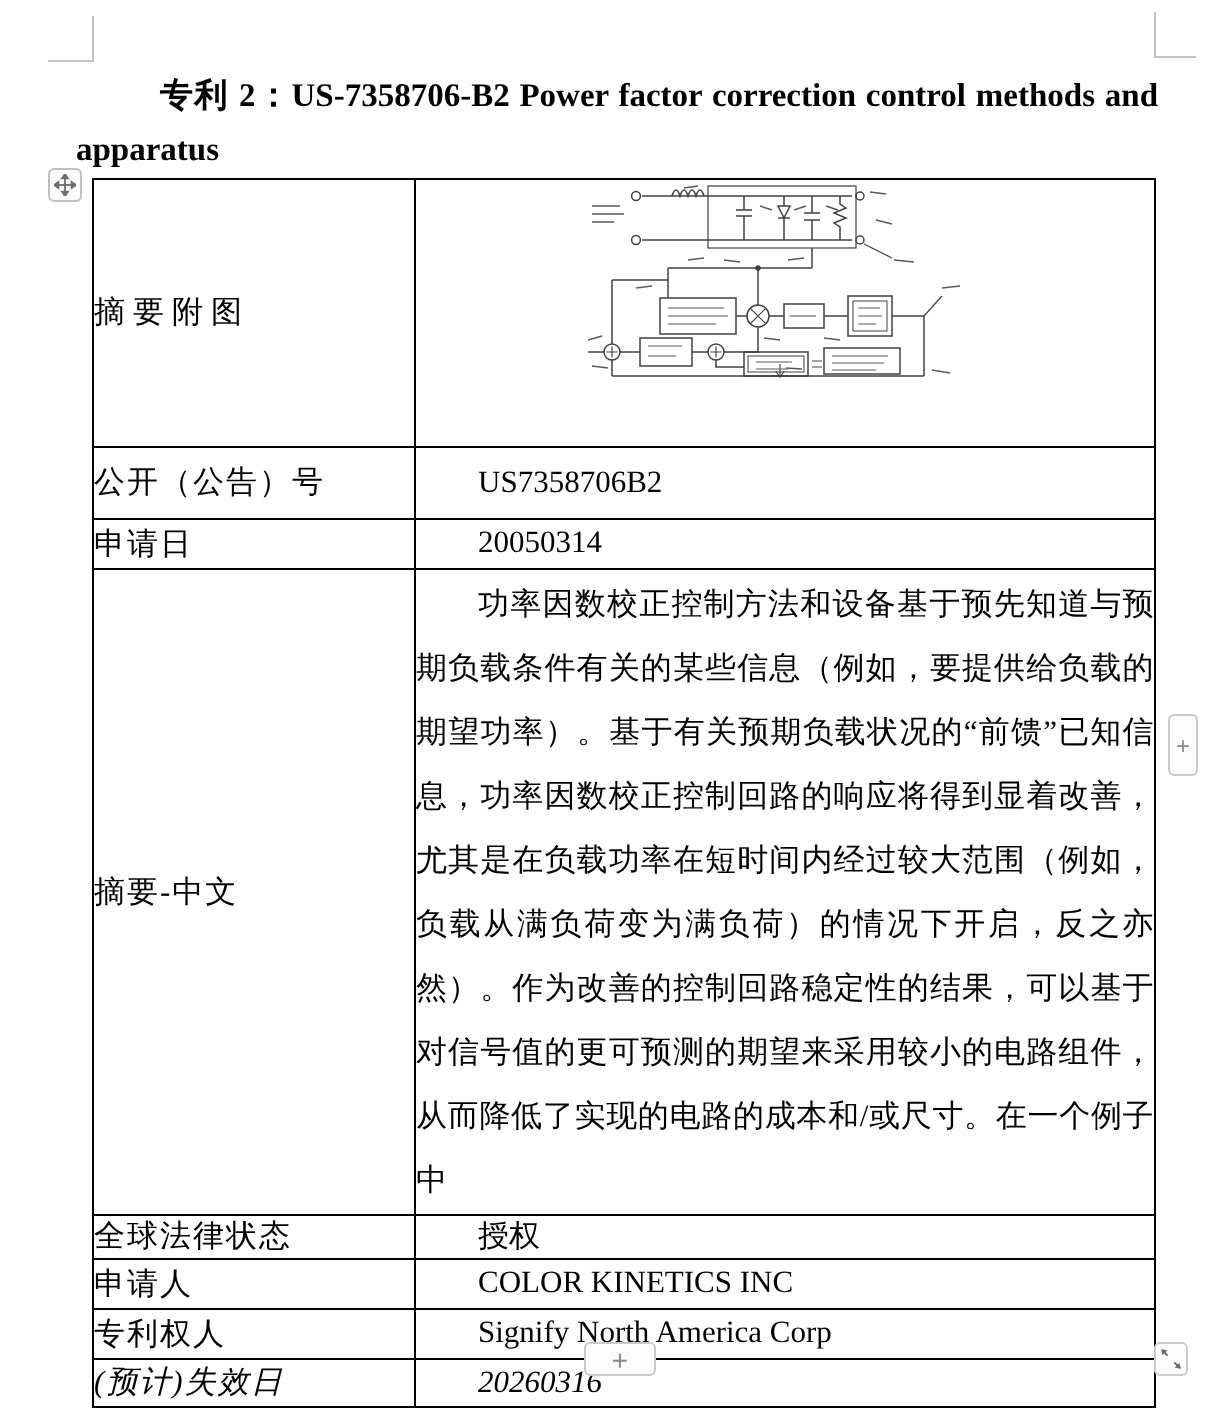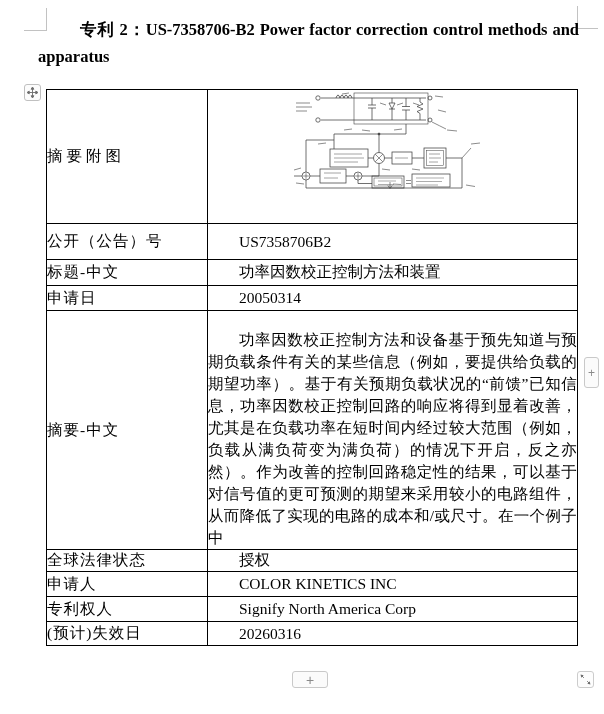--- a/index.html
+++ b/index.html
@@ -5,21 +5,21 @@
   html,body{margin:0;padding:0;}
   body{
     width:604px;height:714px;position:relative;background:#ffffff;
     font-family:"Liberation Serif","DejaVu Serif",serif;color:#000;
     overflow:hidden;
   }
   
   .mark{position:absolute;background:#c2c2c2;}
   
   .doc-title{
-    position:absolute;left:38px;top:16px;width:541px;
+    position:absolute;left:38px;top:34px;width:541px;
     font-weight:bold;font-size:16.5px;line-height:27px;
     text-indent:42px;text-align:justify;
   }
   
   .move-handle{
     position:absolute;left:24px;top:84px;width:17px;height:17px;
     border:1px solid #c0c0c0;border-radius:3px;background:#fcfcfc;
     display:flex;align-items:center;justify-content:center;box-sizing:border-box;
     cursor:move;
   }
@@ -32,26 +32,26 @@
     border:1.5px solid #000;vertical-align:middle;
     font-size:15.5px;overflow:hidden;padding:0;
   }
   td.lbl{width:161px;padding-left:33px;letter-spacing:1px;box-sizing:border-box;}
   td.lbl.wide{letter-spacing:4px;}
   td.val{padding-left:10px;padding-right:8px;box-sizing:border-box;font-size:16px;}
   td.val .indent{display:block;text-indent:31px;}
   td.val.figcell{vertical-align:top;padding:0;}
   td.val.abstract{vertical-align:top;font-size:15.5px;}
   td.val.abstract .abs{
-    display:block;margin-top:18px;line-height:22px;text-align:justify;
+    display:block;margin-top:2px;line-height:32px;text-align:justify;
     text-indent:31px;letter-spacing:0.2px;
   }
   .r0{height:134px;} .r1{height:36px;} .r2{height:26px;} .r3{height:25px;}
   .r4{height:25px;margin-top:47px;} .r5{height:239px;} .r6{height:22px;margin-top:12px;} .r7{height:25px;}
-  .r8{height:25px;} .r9{height:24px;}
+  .r8{height:25px;} .r9{height:24px;font-style:italic;}
   .figwrap{margin:2px 0 0 86px;width:282px;height:98px;}
   
   .chrome-btn{
     position:absolute;border:1px solid #c9c9c9;border-radius:3px;background:#fbfbfb;
     color:#8a8a8a;display:flex;align-items:center;justify-content:center;
     font-family:"Liberation Sans","DejaVu Sans",sans-serif;box-sizing:border-box;
     cursor:pointer;
   }
   .add-row-btn{left:292px;top:671px;width:36px;height:17px;font-size:14px;line-height:1;}
   .add-col-btn{left:584px;top:357px;width:15px;height:31px;font-size:12px;line-height:1;}
@@ -184,26 +184,20 @@
         </svg>
       </div>
     </td>
   </tr>
   <tr class="r1">
     <td class="lbl">公开（公告）号</td>
     <td class="val">
           <span class="indent">US7358706B2</span>
         </td>
   </tr>
-  <tr class="r2">
-    <td class="lbl">标题-中文</td>
-    <td class="val">
-          <span class="indent">功率因数校正控制方法和装置</span>
-        </td>
-  </tr>
   <tr class="r4">
     <td class="lbl">申请日</td>
     <td class="val">
           <span class="indent">20050314</span>
         </td>
   </tr>
   <tr class="r5">
     <td class="lbl">摘要-中文</td>
     <td class="val abstract">
           <span class="abs">功率因数校正控制方法和设备基于预先知道与预期负载条件有关的某些信息（例如，要提供给负载的期望功率）。基于有关预期负载状况的“前馈”已知信息，功率因数校正控制回路的响应将得到显着改善，尤其是在负载功率在短时间内经过较大范围（例如，负载从满负荷变为满负荷）的情况下开启，反之亦然）。作为改善的控制回路稳定性的结果，可以基于对信号值的更可预测的期望来采用较小的电路组件，从而降低了实现的电路的成本和/或尺寸。在一个例子中</span>

